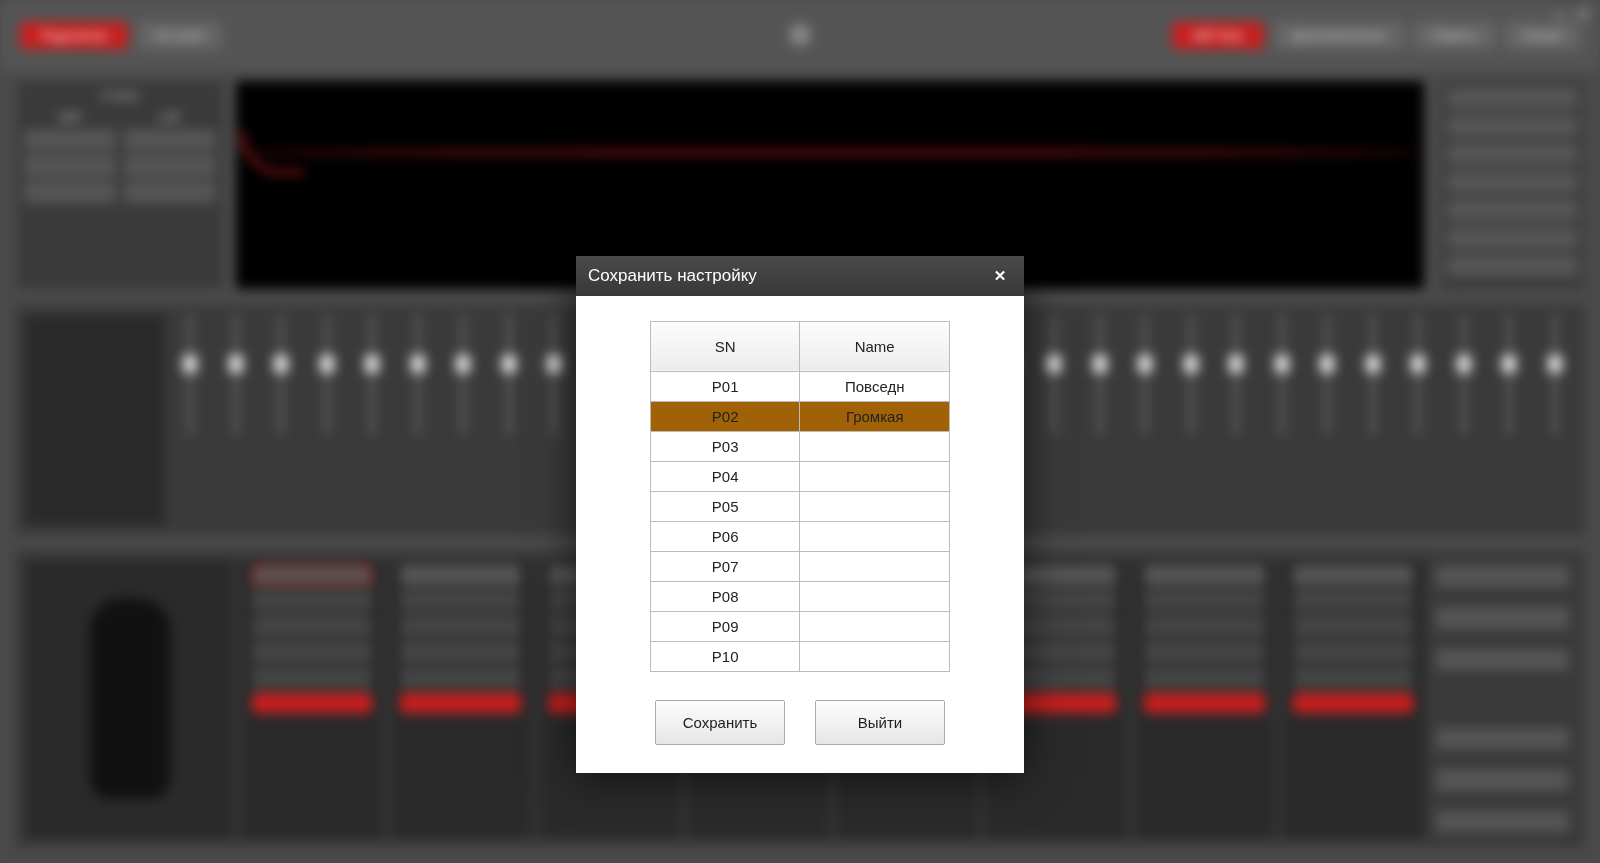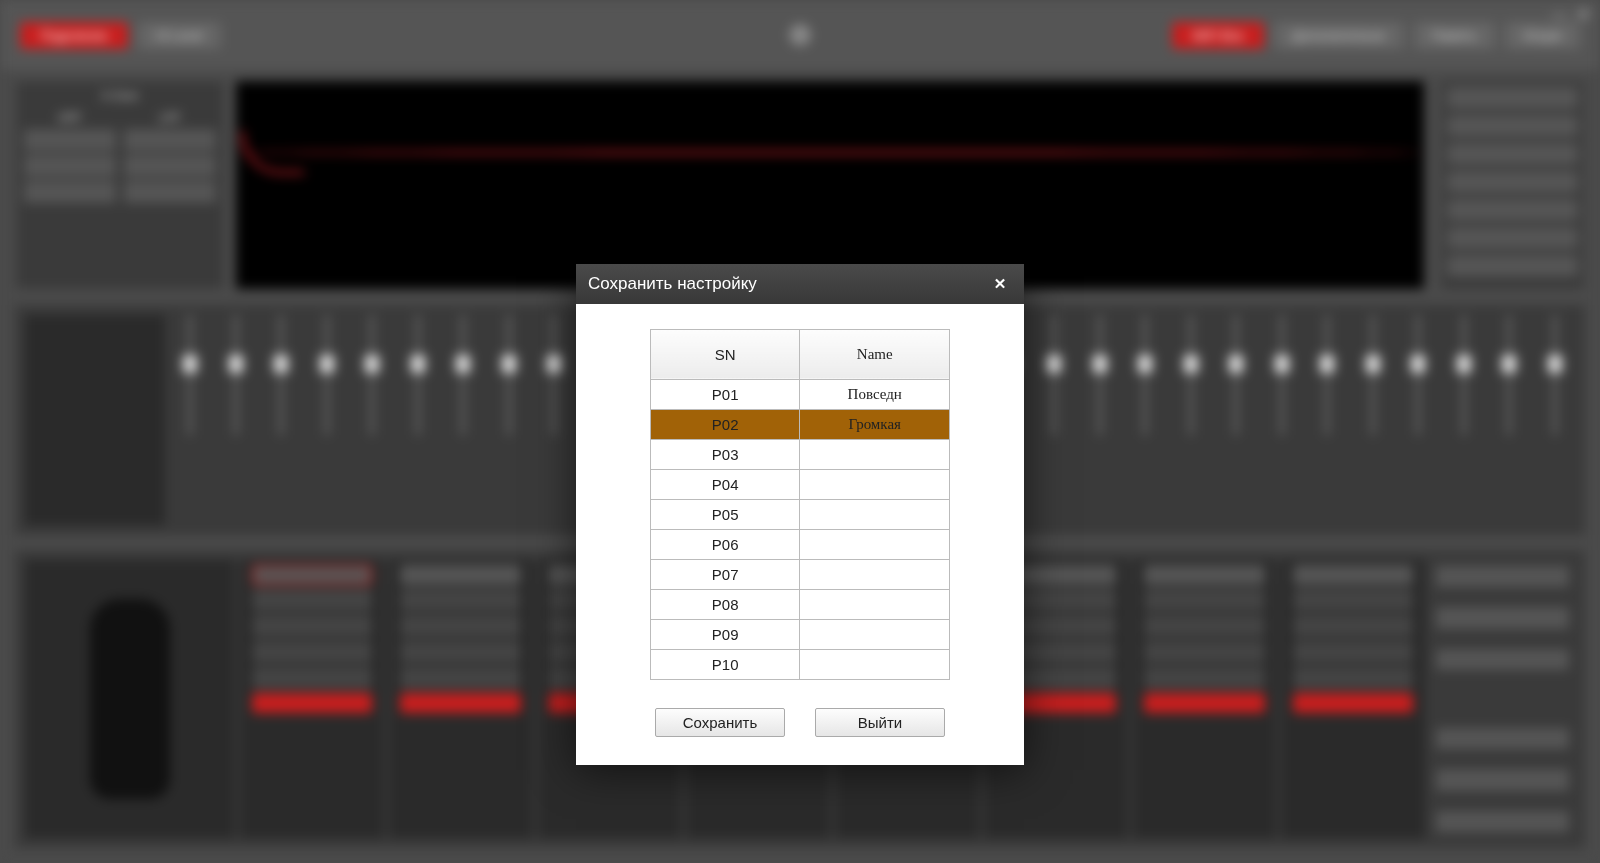--- a/index.html
+++ b/index.html
@@ -248,32 +248,31 @@
   background: #a16207;
   margin-left: 27px;
 }
 .preset-table th:first-child,
 .preset-table td:first-child {
   width: 150px;
 }
 .preset-table th:last-child,
 .preset-table td:last-child {
   width: 150px;
-  font-family: Liberation Serif, serif;
 }
 .modal-buttons {
   display: flex;
   justify-content: center;
   gap: 30px;
   margin-top: 28px;
 }
 .modal-btn {
   background: linear-gradient(#fdfdfd, #e6e6e6);
   border: 1px solid #aaa;
-  padding: 5px 22px;
+  padding: 13px 22px;
   font-size: 15px;
   cursor: pointer;
   min-width: 130px;
   color: #222;
   border-radius: 2px;
 }
 
 .bg-xover-content {
   padding: 8px;
   color: #bbb;

